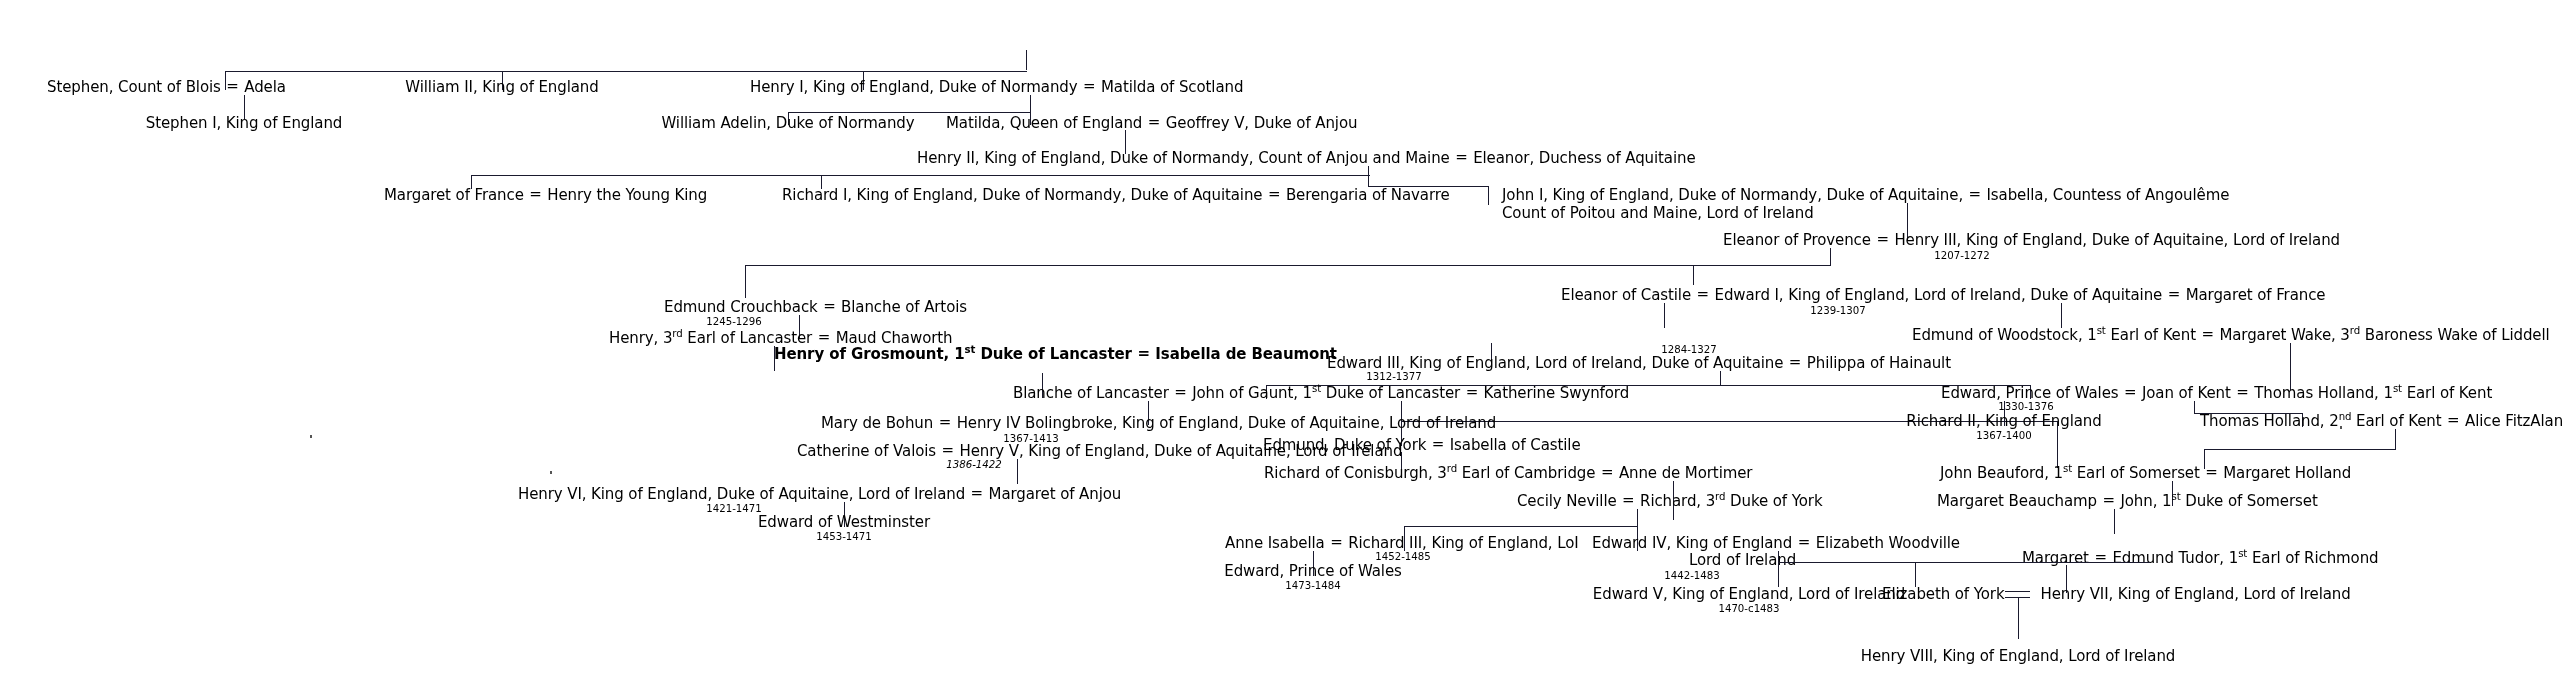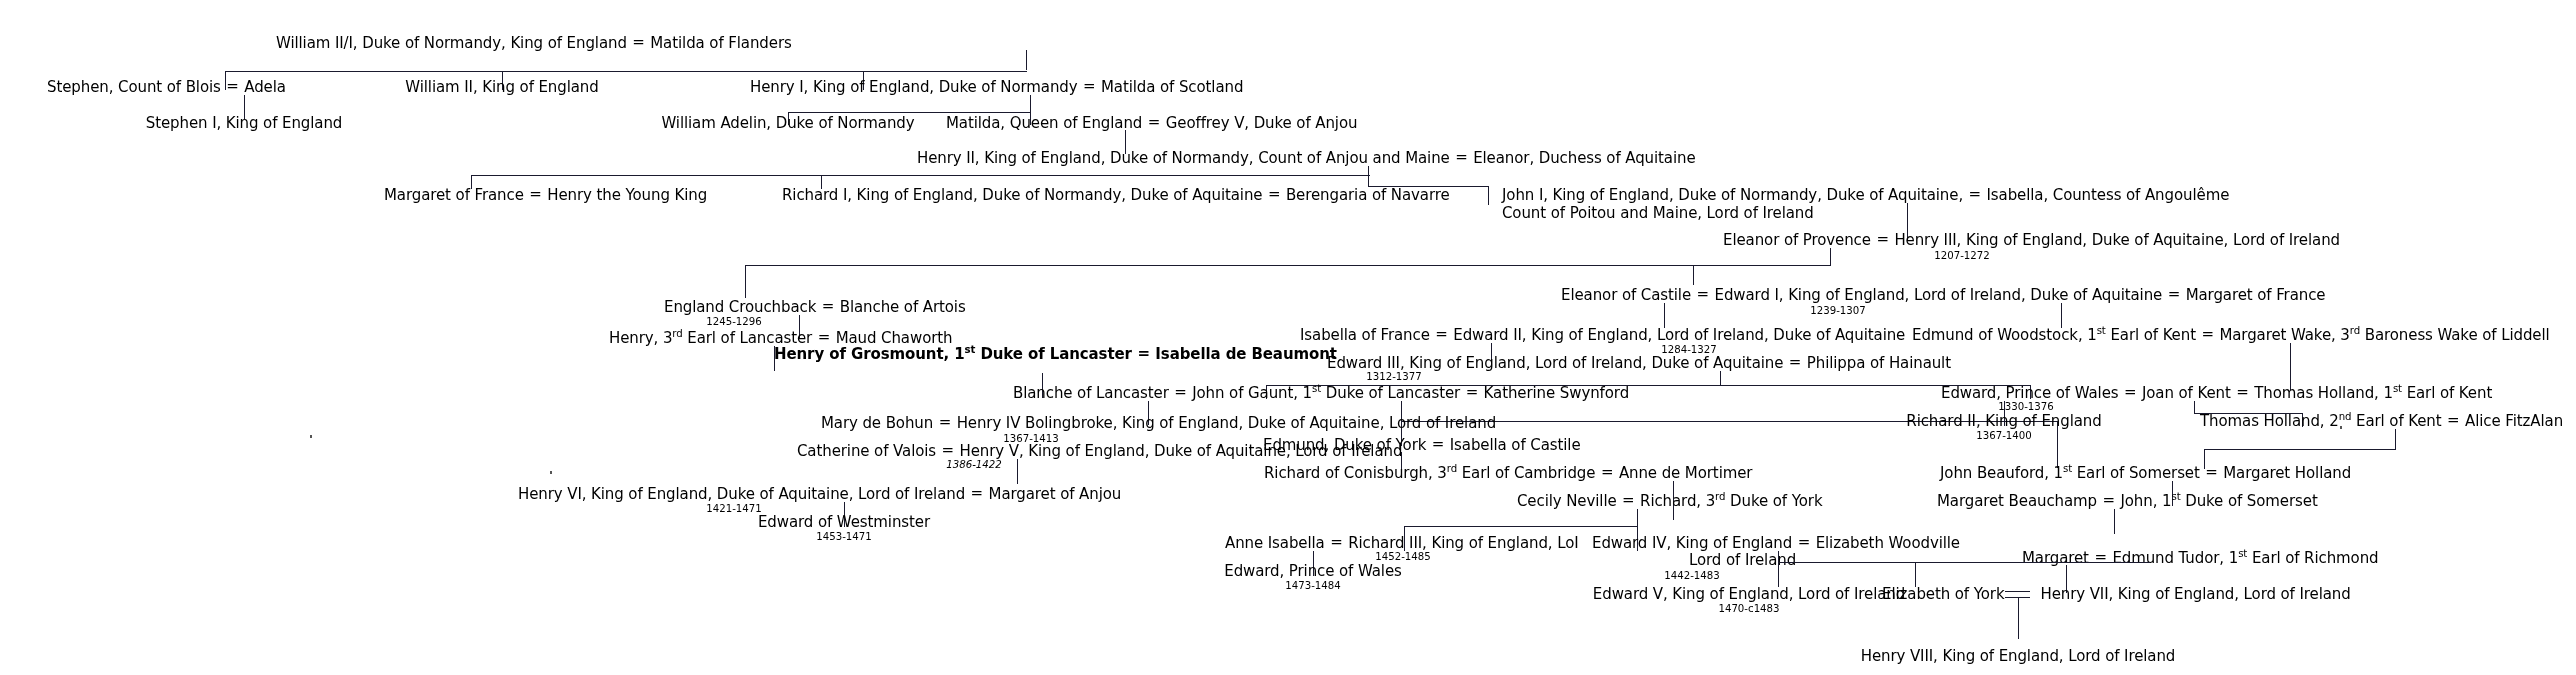--- a/index.html
+++ b/index.html
@@ -58,23 +58,20 @@
     position: absolute;
     height: 0;
     border-top: 1.1px solid #1a1a2e;
   }
 </style>
 </head>
 <body>
 
 <div id="chart">
 
-  <div class="node" style="left:276px; top:35px;">
-    <span class="nm">William II/I, Duke of Normandy, King of England</span><span class="eq">=</span><span class="nm">Matilda of Flanders</span>
-  </div>
 
   <div class="line-v" style="left:1026px; top:50px; height:20.4px;"></div>
   <div class="line-h" style="left:225px; top:71px; width:802px;"></div>
   <div class="line-v" style="left:225px; top:71px; height:19px;"></div>
   <div class="line-v" style="left:502px; top:71px; height:19px;"></div>
   <div class="line-v" style="left:863px; top:71px; height:19px;"></div>
 
   <div class="node" style="left:47px; top:79px;">
     <span class="nm">Stephen, Count of Blois</span><span class="eq">=</span><span class="nm">Adela</span>
   </div>
@@ -141,28 +138,25 @@
   <div class="node" style="left:1561px; top:287px;">
     <span class="nm">Eleanor of Castile</span><span class="eq">=</span><span class="nm">Edward I, King of England, Lord of Ireland, Duke of Aquitaine</span><span class="eq">=</span><span class="nm">Margaret of France</span>
   </div>
   <div class="dates" style="left:1838px; top:305px;">1239-1307</div>
 
   <div class="line-v" style="left:1664px; top:303px; height:25px;"></div>
 
   <div class="line-v" style="left:2061px; top:303px; height:25px;"></div>
 
   <div class="node" style="left:664px; top:299px;">
-    <span class="nm">England Crouchback</span><span class="eq">=</span><span class="nm">Blanche of Artois</span>
+    <span class="nm">Edmund Crouchback</span><span class="eq">=</span><span class="nm">Blanche of Artois</span>
   </div>
   <div class="dates" style="left:734px; top:316px;">1245-1296</div>
   <div class="line-v" style="left:799px; top:315px; height:24px;"></div>
 
-  <div class="node" style="left:1300px; top:327px;">
-    <span class="nm">Isabella of France</span><span class="eq">=</span><span class="nm">Edward II, King of England, Lord of Ireland, Duke of Aquitaine</span>
-  </div>
   <div class="dates" style="left:1689px; top:344px;">1284-1327</div>
 
   <div class="node" style="left:1912px; top:327px;">
     <span class="nm">Edmund of Woodstock, 1<span class="sup">st</span> Earl of Kent</span><span class="eq">=</span><span class="nm">Margaret Wake, 3<span class="sup">rd</span> Baroness Wake of Liddell</span>
   </div>
 
   <div class="node" style="left:609px; top:330px;">
     <span class="nm">Henry, 3<span class="sup">rd</span> Earl of Lancaster</span><span class="eq">=</span><span class="nm">Maud Chaworth</span>
   </div>
 

